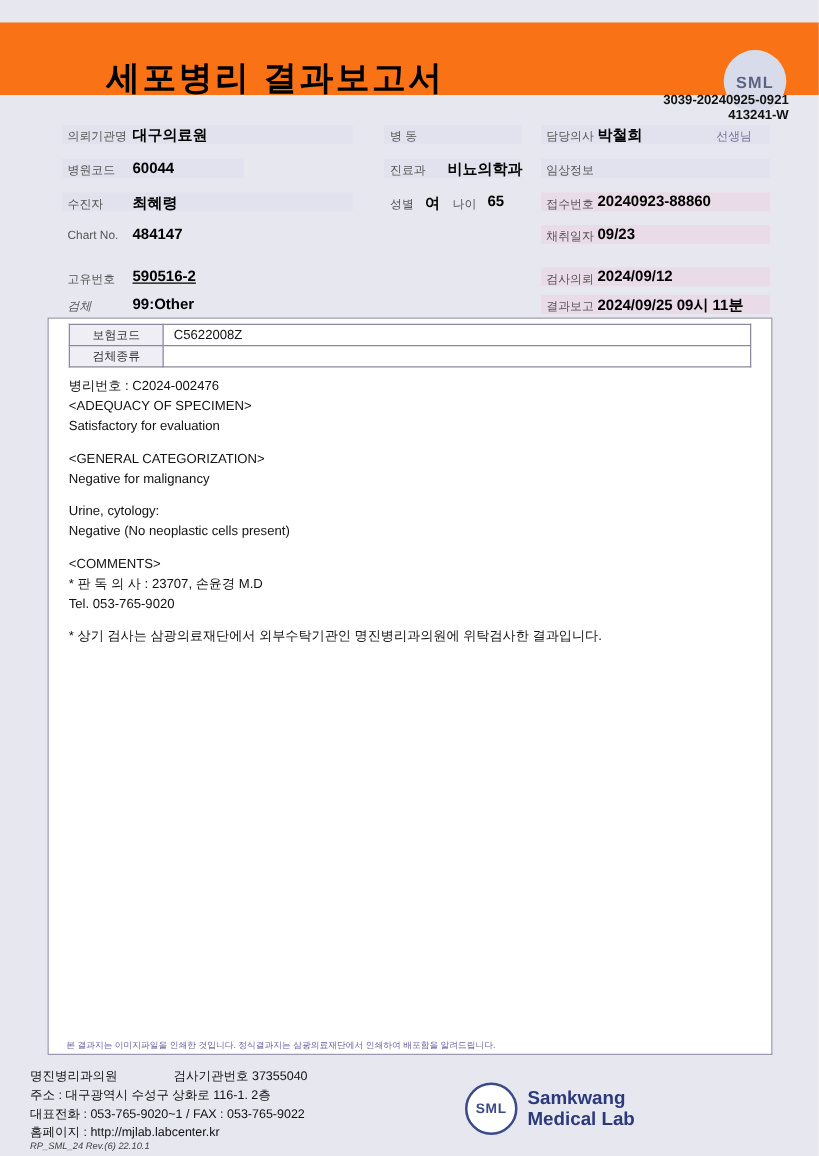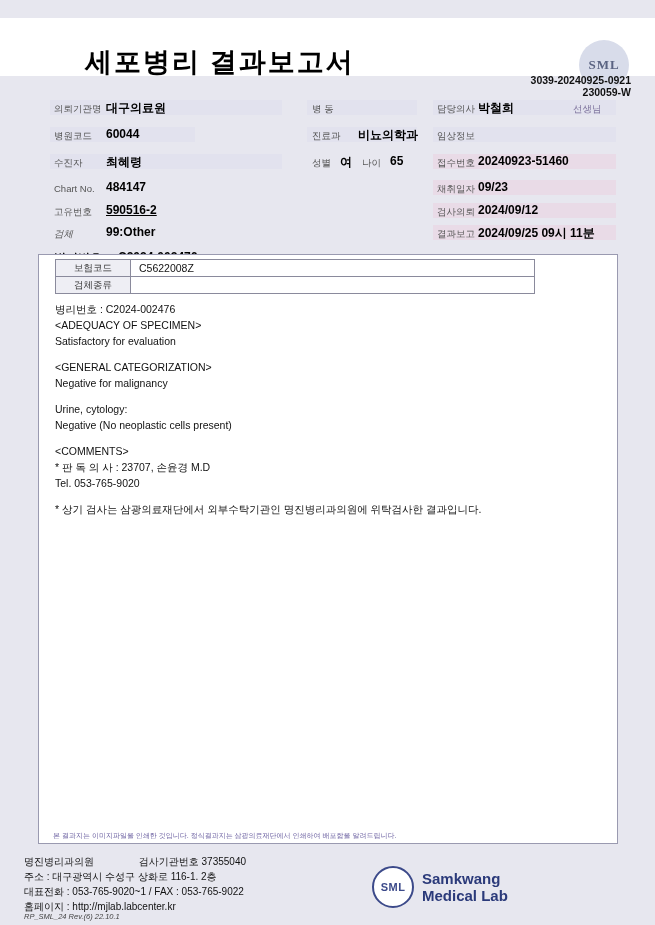--- a/index.html
+++ b/index.html
@@ -21,22 +21,21 @@
     width: 655px;
     height: 925px;
     background: #e7e7ef;
   }
   
   .header-band {
     position: absolute;
     left: 0; top: 18px;
     width: 655px;
     height: 58px;
-    background: #ffffff;
-    font-family: Liberation Serif, serif;
+    background: #f97316;
   }
   .header-title {
     position: absolute;
     left: 85px; top: 26px;
     font-size: 27px;
     font-weight: bold;
     letter-spacing: 2px;
     color: #000;
   }
   .sml-logo-top {
@@ -104,21 +103,21 @@
     position: absolute;
     left: 38px; top: 254px;
     width: 578px;
     height: 588px;
     background: #ffffff;
     border: 1px solid #9a9ab0;
   }
   .code-table {
     position: absolute;
     left: 16px; top: 4px;
-    width: 480px;
+    width: 546px;
     border-collapse: collapse;
     font-size: 10px;
   }
   .code-table td {
     border: 1px solid #8a8a9c;
     height: 16px;
     padding: 0 4px;
   }
   .code-table td.k {
     width: 66px;
@@ -208,21 +207,21 @@
 
   <div class="header-band">
     <div class="header-title">세포병리 결과보고서</div>
     <div class="sml-logo-top">
       <span class="txt">SML</span>
     </div>
   </div>
 
   <div class="barcode-num">
     <div>3039-20240925-0921</div>
-    <div>230059-W</div>
+    <div>413241-W</div>
   </div>
 
   <div class="info">
 
     <div class="row">
       <div class="field-bg" style="left:50px; width:232px;"></div>
       <div class="lbl" style="left:54px;">의뢰기관명</div>
       <div class="val" style="left:106px;">대구의료원</div>
 
       <div class="field-bg" style="left:307px; width:110px;"></div>
@@ -254,33 +253,33 @@
       <div class="lbl" style="left:54px;">수진자</div>
       <div class="val" style="left:106px;">최혜령</div>
 
       <div class="lbl" style="left:312px;">성별</div>
       <div class="val" style="left:340px;">여</div>
       <div class="lbl" style="left:362px;">나이</div>
       <div class="val" style="left:390px;">65</div>
 
       <div class="field-bg2" style="left:433px; width:183px;"></div>
       <div class="lbl" style="left:437px;">접수번호</div>
-      <div class="val" style="left:478px;">20240923-51460</div>
+      <div class="val" style="left:478px;">20240923-88860</div>
     </div>
 
     <div class="row" style="margin-top:4px;">
       <div class="lbl" style="left:54px;">Chart No.</div>
       <div class="val" style="left:106px;">484147</div>
 
       <div class="field-bg2" style="left:433px; width:183px;"></div>
       <div class="lbl" style="left:437px;">채취일자</div>
       <div class="val" style="left:478px;">09/23</div>
     </div>
 
-    <div class="row" style="margin-top:1px;">
+    <div class="row" style="margin-top:12px;">
       <div class="lbl" style="left:54px;">고유번호</div>
       <div class="val" style="left:106px;text-decoration:underline;">590516-2</div>
 
       <div class="field-bg2" style="left:433px; width:183px;"></div>
       <div class="lbl" style="left:437px;">검사의뢰</div>
       <div class="val" style="left:478px;">2024/09/12</div>
     </div>
 
     <div class="row" style="margin-top:0px;">
       <div class="lbl" style="left:54px;font-style:italic;">검체</div>

